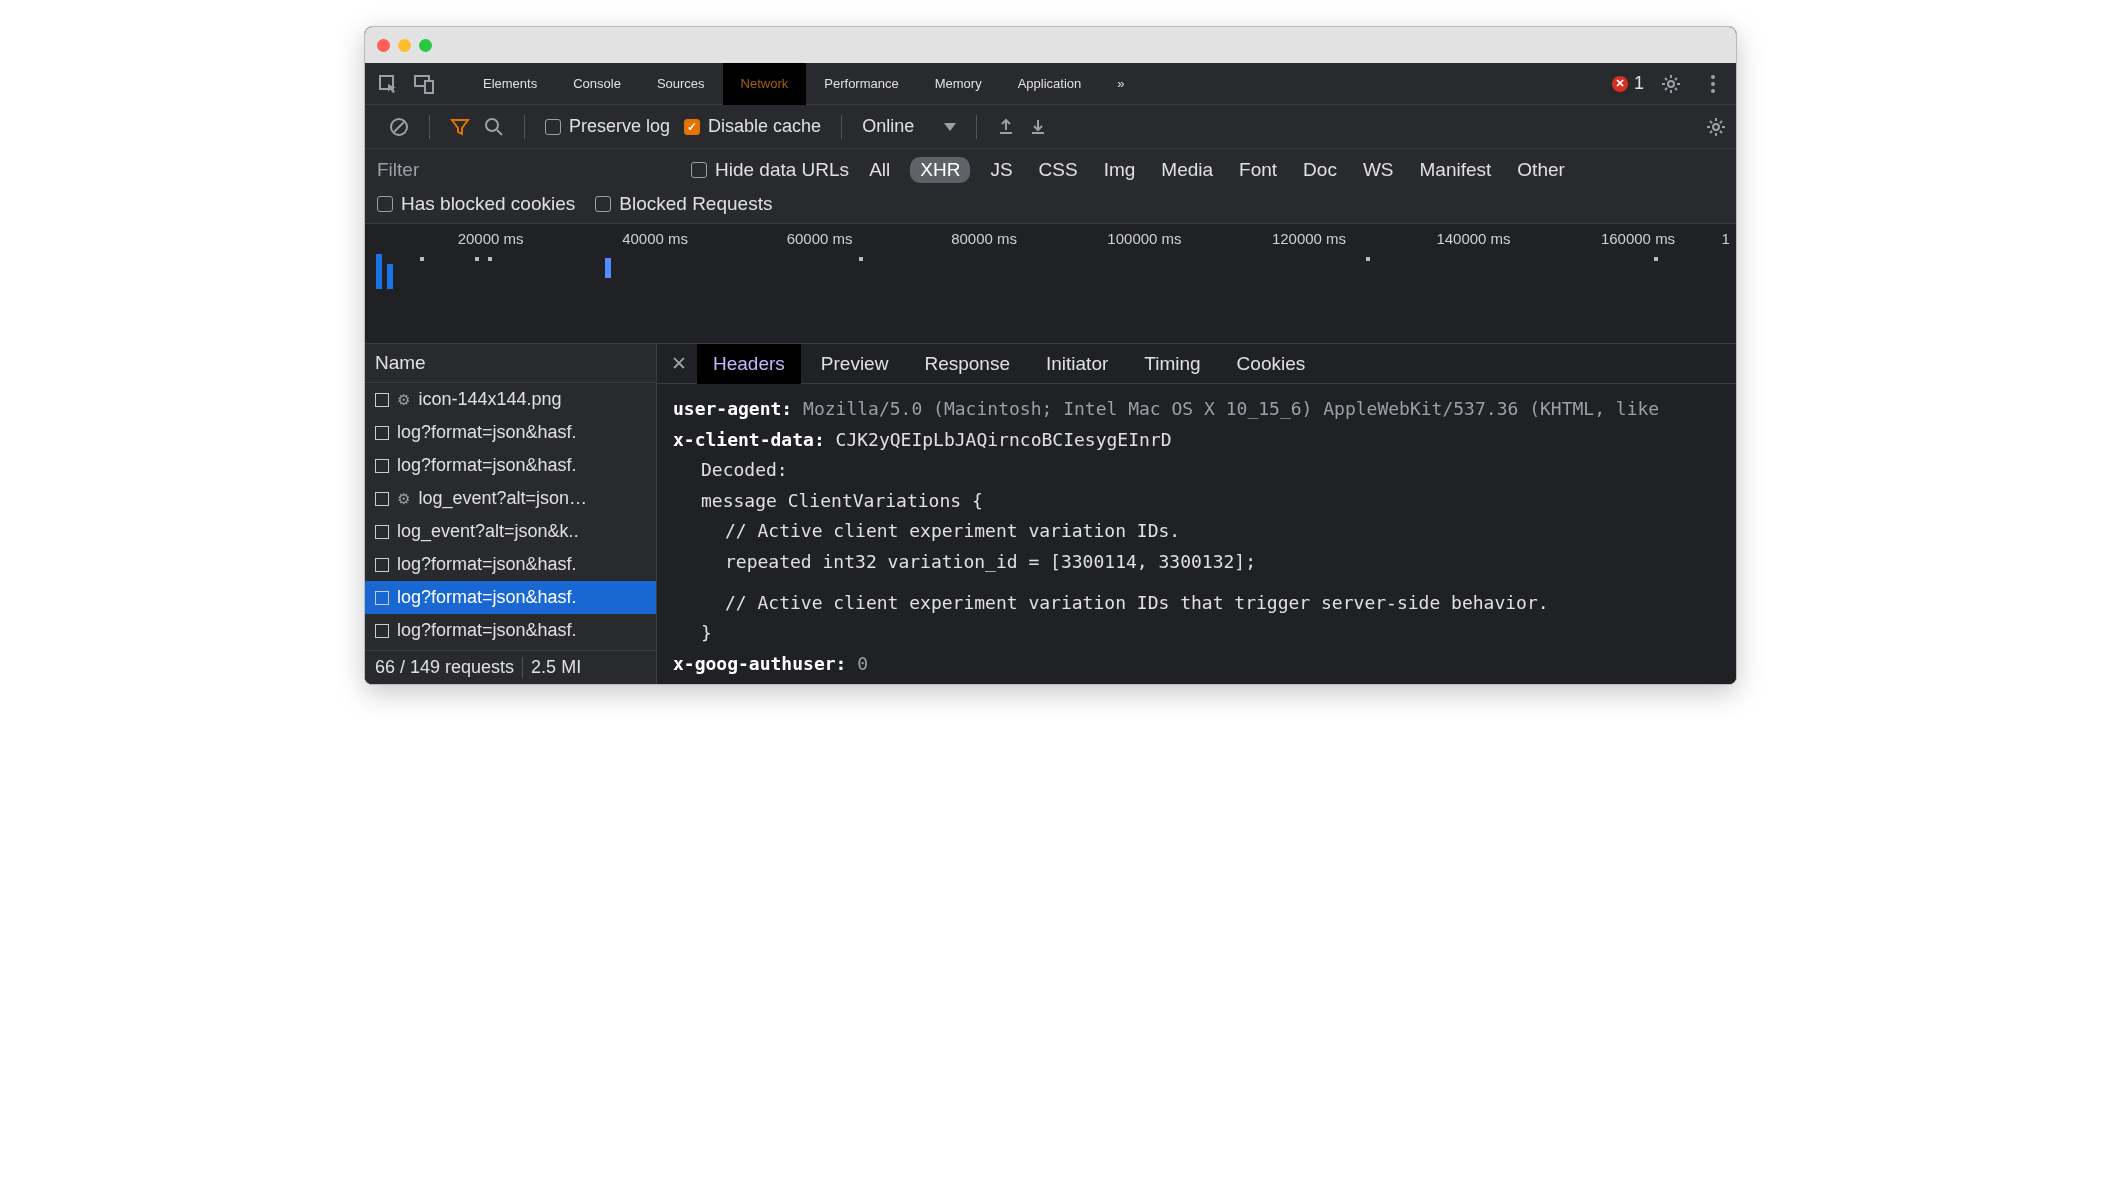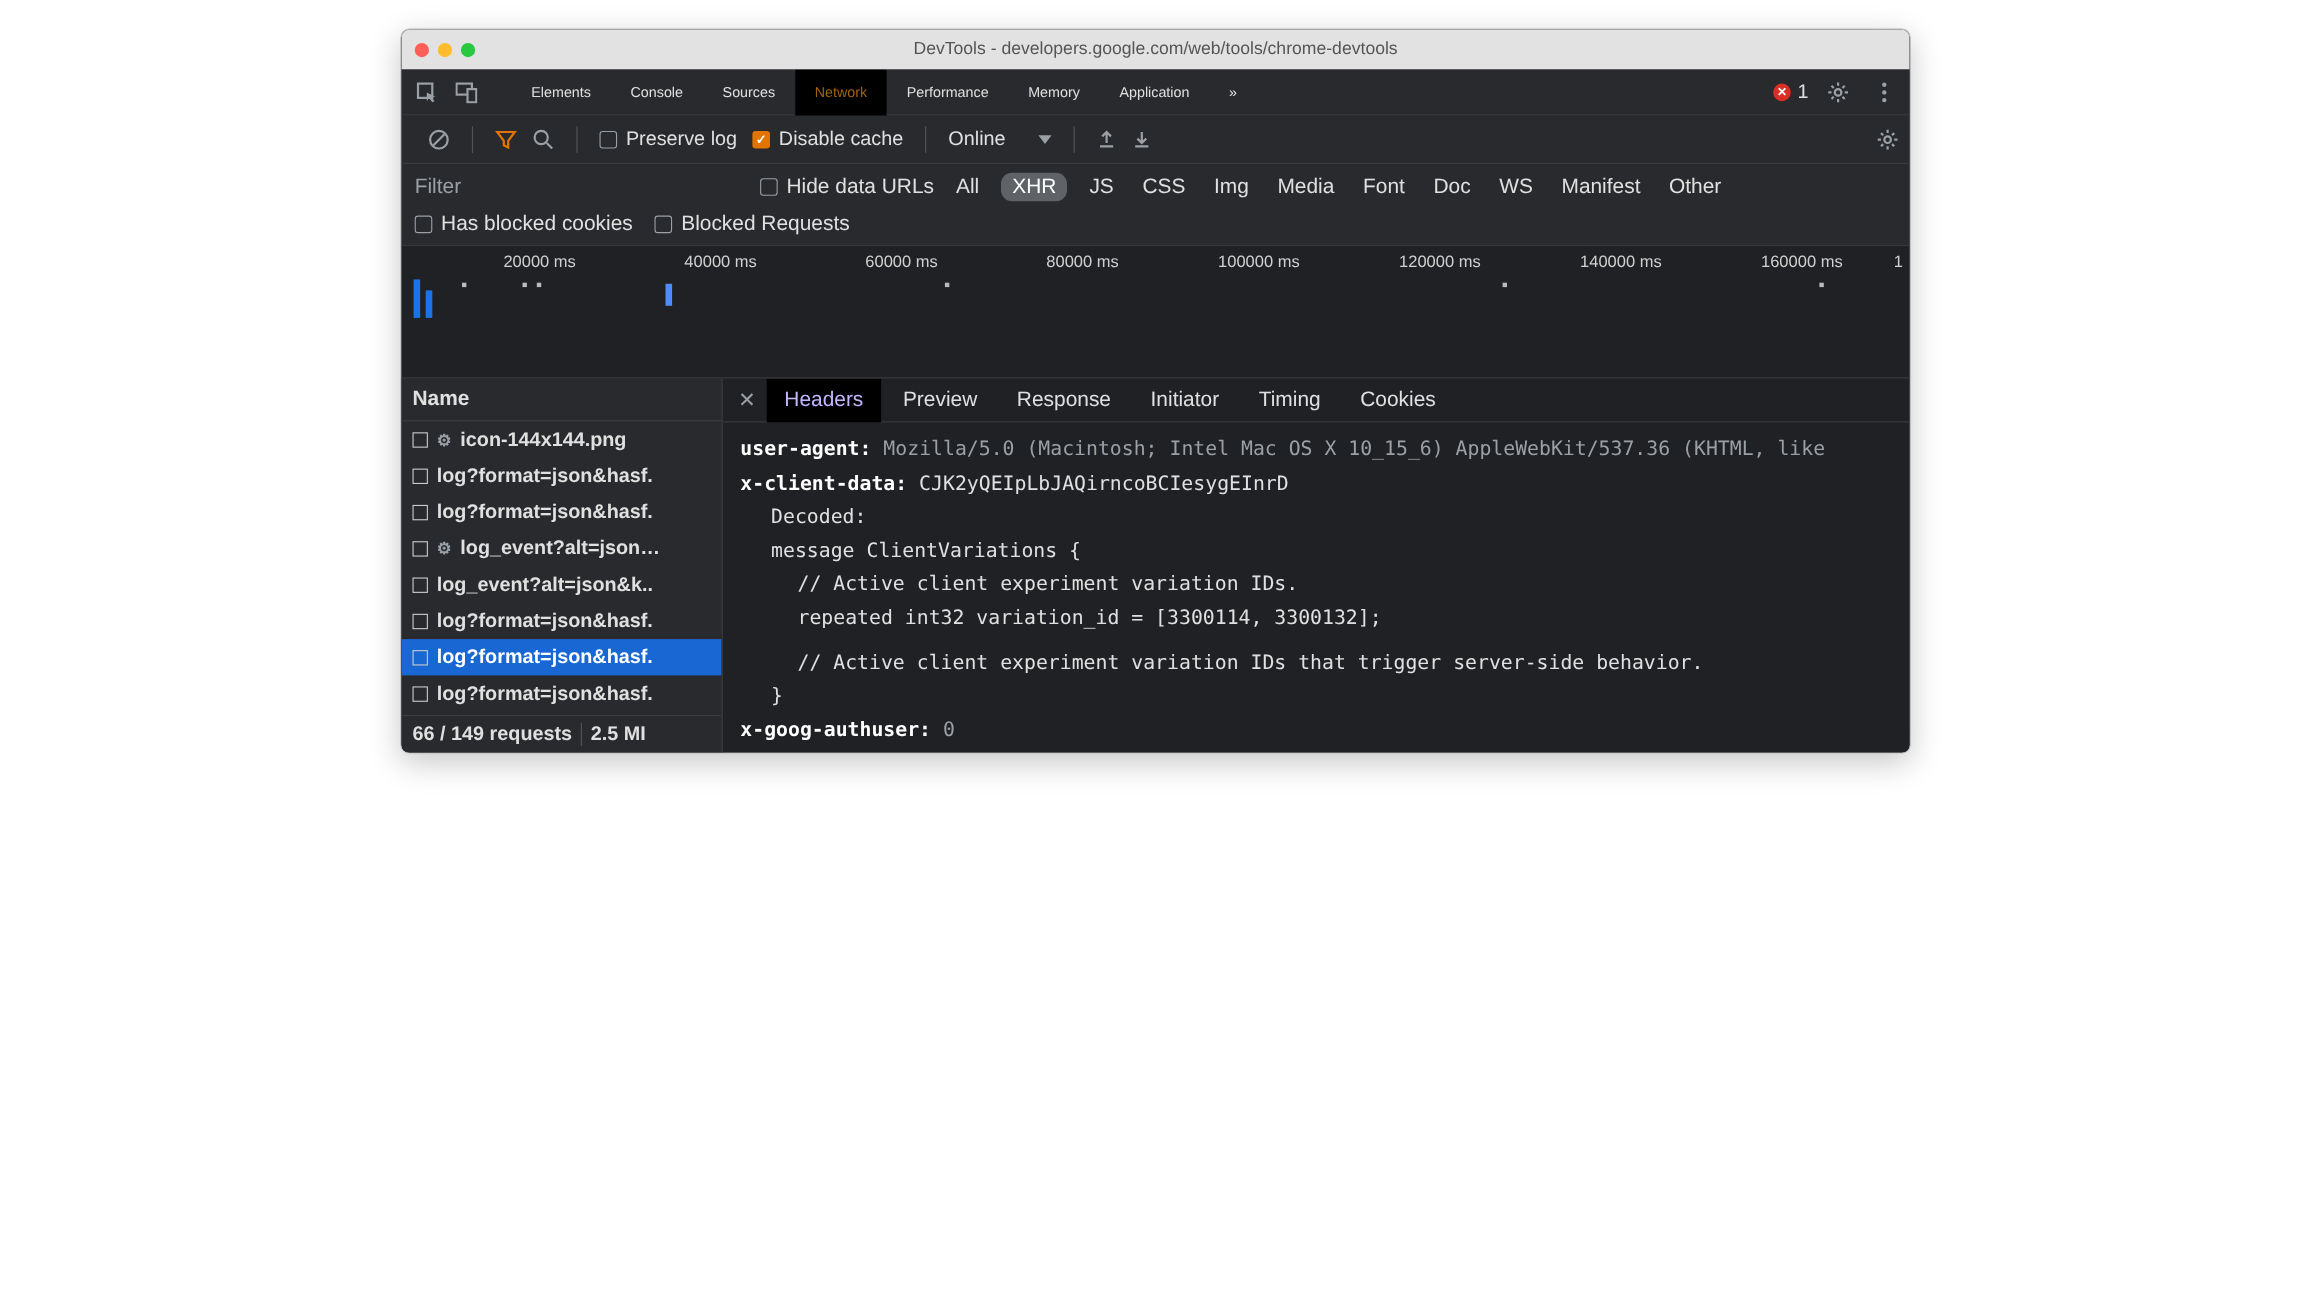--- a/index.html
+++ b/index.html
@@ -36,21 +36,21 @@
   .ftype { color:#e0e0e0; padding:2px 6px; }
   .ftype.sel { background:#5f6368; border-radius:10px; padding:2px 10px; color:#fff; }
   .filterbar .r2 { display:flex; gap:20px; align-items:center; }
   .timeline { height:120px; background:#202124; border-bottom:1px solid #3c3c3c; position:relative; color:#d0d0d0; font-size:15px;text-decoration:underline; }
   .ruler { display:flex; position:absolute; top:6px; height:20px; left:0; right:0;}
   .tick { width:12.0%; text-align:right; padding-right:6px; }
   .tl-body{position:absolute;top:30px;left:0;right:0;height:80px;}
   .tl-wf{position:absolute;top:0;bottom:45px;width:6px;background:#1a73e8;}
   .tl-dot{position:absolute;width:4px;height:4px;background:#bbb;}
   .content { display:flex; height:340px; background:#202124; }
-  .left { width:292px; background:#292a2d; color:#e0e0e0; display:flex; flex-direction:column; border-right:1px solid #3c3c3c;font-weight:bold;}
+  .left { width:292px; background:#292a2d; color:#e0e0e0; display:flex; flex-direction:column; border-right:1px solid #3c3c3c;}
   .left-hdr { padding:8px 10px; border-bottom:1px solid #3c3c3c; font-size:19px; }
   .rlist { flex:1; overflow:hidden; }
   .req { display:flex; align-items:center; gap:8px; padding:6px 10px; font-size:18px; white-space:nowrap; overflow:hidden; text-overflow:ellipsis; cursor:pointer;}
   .req .fi{width:14px;height:14px;border:1.5px solid #ccc;flex-shrink:0;}
   .req.sel{background:#1967d2;color:#fff;}
   .gear-sm{color:#9aa0a6;font-size:15px;}
   .left-ftr{display:flex;gap:8px;padding:6px 10px;font-size:18px;border-top:1px solid #3c3c3c;}
   .left-ftr .div{width:1px;background:#555;}
   .right-pane{flex:1;display:flex;flex-direction:column;overflow:hidden;}
   .dtabs{display:flex;align-items:center;height:40px;border-bottom:1px solid #3c3c3c;color:#e0e0e0;gap:4px;padding-left:8px;font-size:19px;}
@@ -69,21 +69,20 @@
 <body>
 
 <div class="window">
 
   <div class="titlebar">
     <div class="traffic">
       <div class="dot r"></div>
       <div class="dot y"></div>
       <div class="dot g"></div>
     </div>
-    <div class="title">DevTools - developers.google.com/web/tools/chrome-devtools</div>
   </div>
 
   <div class="row tabs">
     <span class="icon-btn">
       <svg width="20" height="20" viewBox="0 0 20 20">
           <rect x="2" y="2" width="13" height="13" fill="none" stroke="#9aa0a6" stroke-width="2"></rect>
           <path d="M10 10 L18 14 L14 14 L17 18 L15 19 L12 15 L10 18 Z" fill="#9aa0a6"></path>
         </svg>
     </span>
     <span class="icon-btn">

